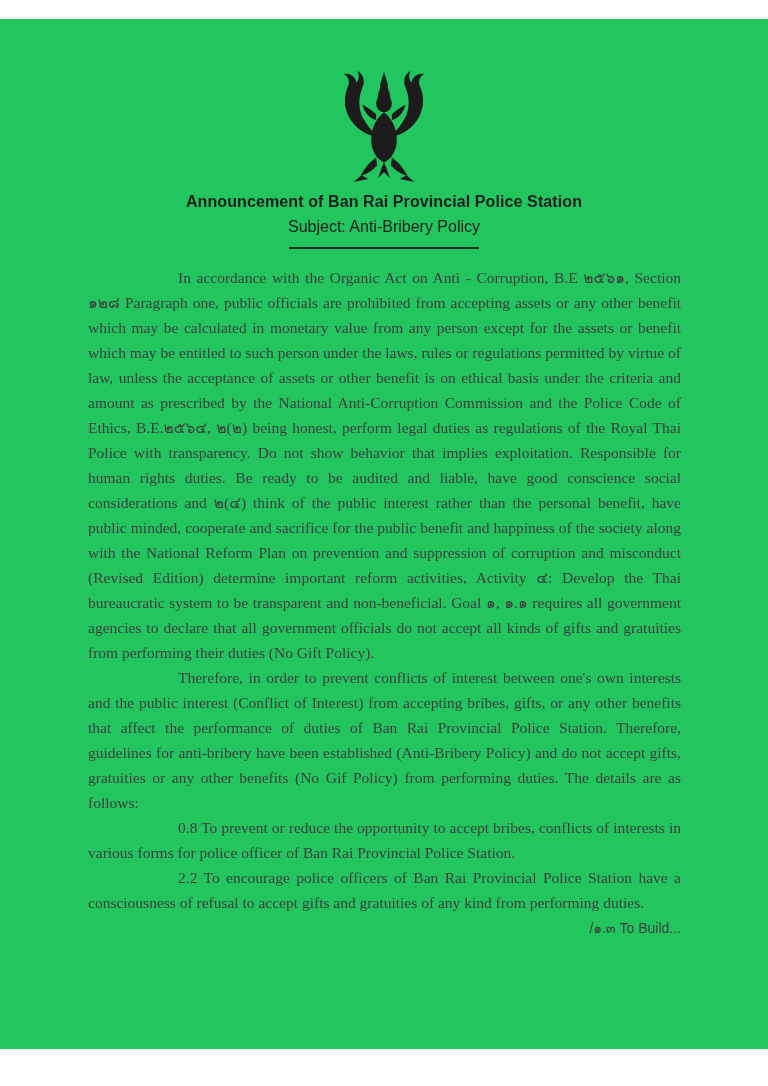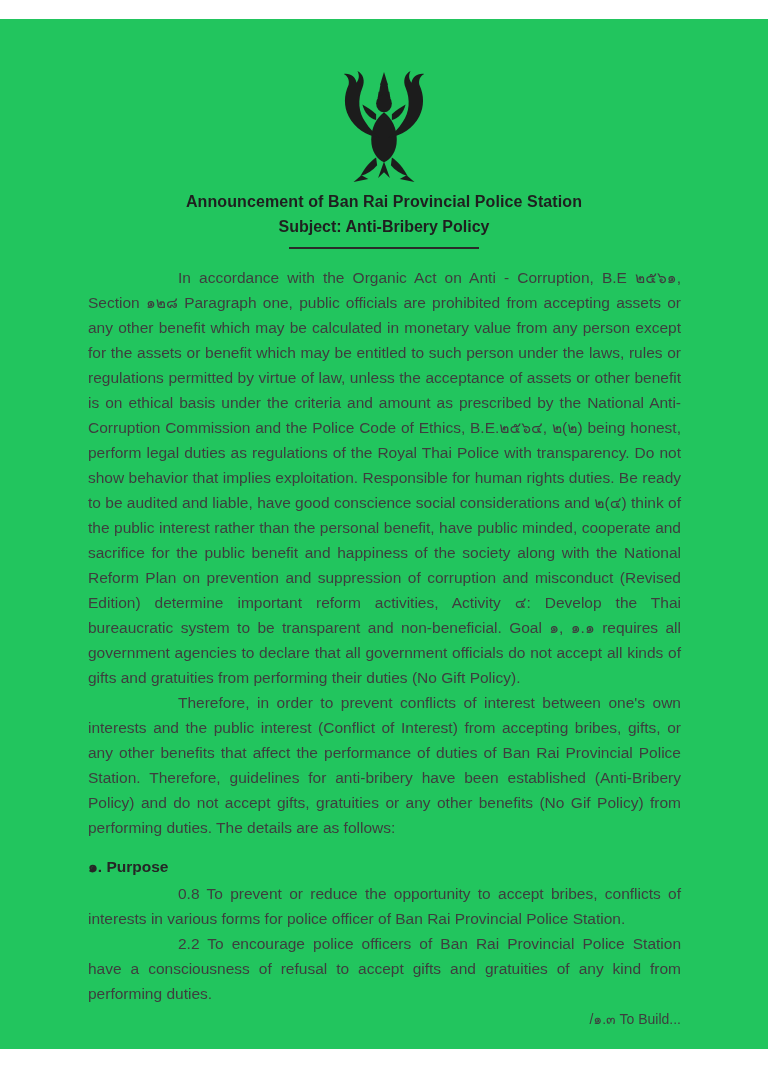--- a/index.html
+++ b/index.html
@@ -30,38 +30,39 @@
   }
   .doc-title {
     margin-top: 6px;
     font-size: 16px;
     font-weight: 600;
     line-height: 25px;
     letter-spacing: 0.1px;
   }
   .doc-subject {
     font-size: 16px;
-    font-weight: 700;
+    font-weight: 400;
     line-height: 25px;
   }
   .divider {
     width: 190px;
     height: 2px;
     background: #2a2a2a;
     margin: 8px auto 0 auto;
   }
   .content {
     margin: 16px 87px 0 88px;
     font-size: 15.5px;
     line-height: 25px;
     color: #3e3e3e;
     text-align: justify;
   }
   .para {
     text-indent: 90px;
+    font-family: Liberation Serif, serif;
   }
   .section-heading {
     font-size: 15.5px;
     font-weight: 700;
     color: #262626;
     line-height: 25px;
     margin-top: 14px;
     margin-bottom: 2px;
     text-align: left;
   }
@@ -110,19 +111,18 @@
 
   <div class="header-block">
     <div class="doc-title">Announcement of Ban Rai Provincial Police Station</div>
     <div class="doc-subject">Subject: Anti-Bribery Policy</div>
     <div class="divider"></div>
   </div>
 
   <div class="content">
     <p class="para">In accordance with the Organic Act on Anti - Corruption, B.E ๒๕๖๑, Section ๑๒๘ Paragraph one, public officials are prohibited from accepting assets or any other benefit which may be calculated in monetary value from any person except for the assets or benefit which may be entitled to such person under the laws, rules or regulations permitted by virtue of law, unless the acceptance of assets or other benefit is on ethical basis under the criteria and amount as prescribed by the National Anti-Corruption Commission and the Police Code of Ethics, B.E.๒๕๖๔, ๒(๒) being honest, perform legal duties as regulations of the Royal Thai Police with transparency. Do not show behavior that implies exploitation. Responsible for human rights duties. Be ready to be audited and liable, have good conscience social considerations and ๒(๔) think of the public interest rather than the personal benefit, have public minded, cooperate and sacrifice for the public benefit and happiness of the society along with the National Reform Plan on prevention and suppression of corruption and misconduct (Revised Edition) determine important reform activities, Activity ๔: Develop the Thai bureaucratic system to be transparent and non-beneficial. Goal ๑, ๑.๑ requires all government agencies to declare that all government officials do not accept all kinds of gifts and gratuities from performing their duties (No Gift Policy).</p>
     <p class="para">Therefore, in order to prevent conflicts of interest between one's own interests and the public interest (Conflict of Interest) from accepting bribes, gifts, or any other benefits that affect the performance of duties of Ban Rai Provincial Police Station. Therefore, guidelines for anti-bribery have been established (Anti-Bribery Policy) and do not accept gifts, gratuities or any other benefits (No Gif Policy) from performing duties. The details are as follows:</p>
-    <h2 class="section-heading">๑. Purpose</h2>
     <p class="para">0.8 To prevent or reduce the opportunity to accept bribes, conflicts of interests in various forms for police officer of Ban Rai Provincial Police Station.</p>
     <p class="para">2.2 To encourage police officers of Ban Rai Provincial Police Station have a consciousness of refusal to accept gifts and gratuities of any kind from performing duties.</p>
     <div class="footer-line">/๑.๓ To Build...</div>
   </div>
 
 </div>
 
 </body></html>

